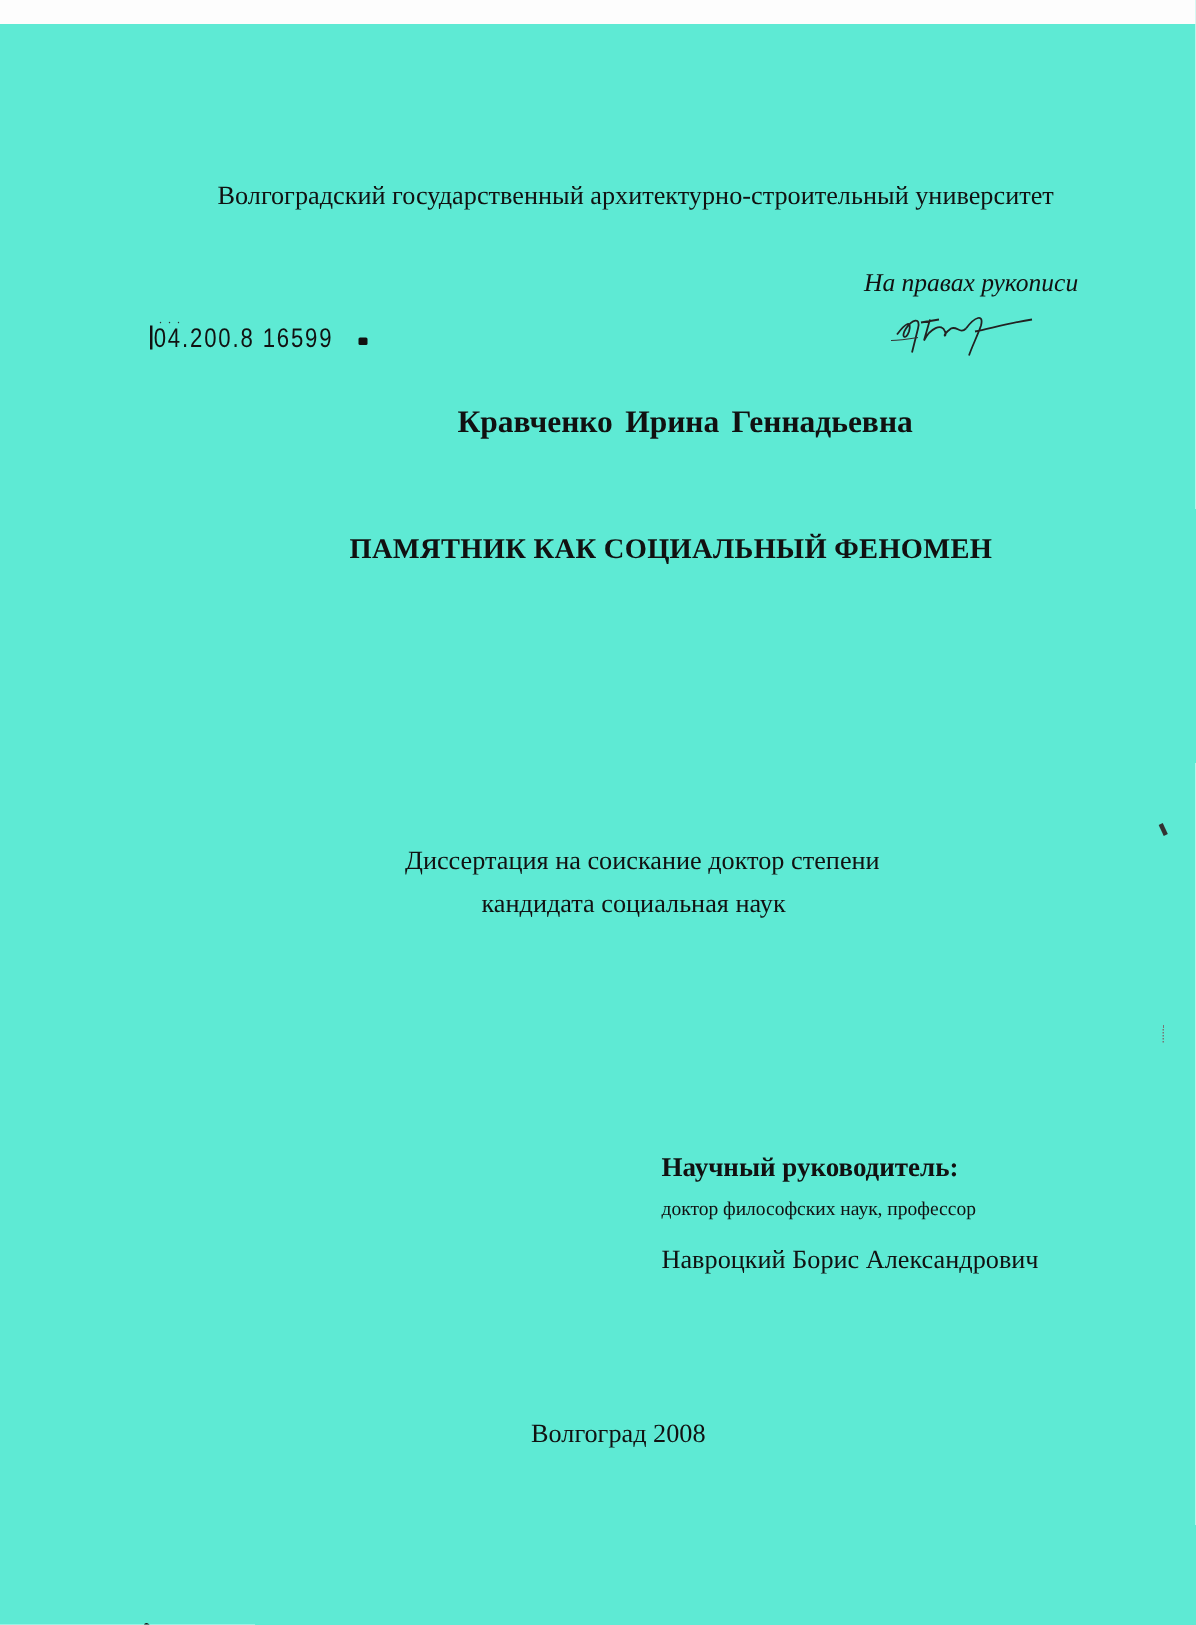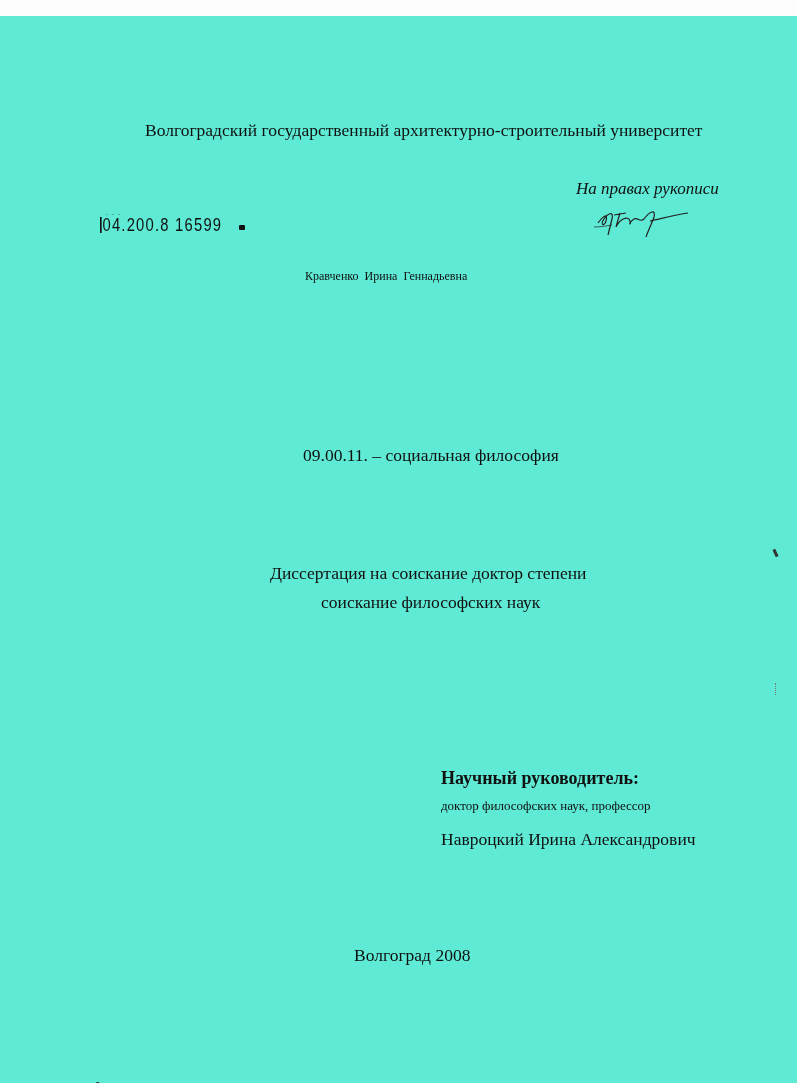--- a/index.html
+++ b/index.html
@@ -61,22 +61,22 @@
       border-radius: 1px;
     }
     .stamp-ticks {
       left: 106px; top: 192px;
       font-size: 8px;
       letter-spacing: 4px;
       color: #333;
     }
     .author {
       left: 305px; top: 253px;
-      font-size: 12px;
-      font-weight: normal;
+      font-size: 21px;
+      font-weight: bold;
       word-spacing: 3px;
     }
     .title {
       left: 233px; top: 340px;
       font-size: 19px;
       font-weight: bold;
       letter-spacing: 0.2px;
     }
     .specialty {
       left: 303px; top: 429px;
@@ -141,29 +141,29 @@
     <path d="M54 18 C60 10, 66 8, 64 16 C62 22, 58 30, 56 36 M60 20 C70 18, 84 14, 98 12" fill="none" stroke="#222" stroke-width="1.2"></path>
     <path d="M4 26 C10 26, 16 25, 22 24" fill="none" stroke="#333" stroke-width="0.8"></path>
   </svg>
 
   <div class="abs stamp-ticks">...</div>
   <div class="abs stamp"><span class="bar"></span><span>04.200.8 16599</span></div>
   <div class="abs stamp-dot"></div>
 
   <div class="abs author">Кравченко  Ирина Геннадьевна</div>
 
+  <div class="abs title">ПАМЯТНИК КАК СОЦИАЛЬНЫЙ ФЕНОМЕН</div>
 
-  <div class="abs specialty">09.00.11. – социальная философия</div>
 
   <div class="abs degree-line1">Диссертация на соискание доктор степени</div>
-  <div class="abs degree-line2">соискание философских наук</div>
+  <div class="abs degree-line2">кандидата социальная наук</div>
 
   <div class="abs supervisor-label">Научный руководитель:</div>
   <div class="abs supervisor-title">доктор философских наук, профессор</div>
-  <div class="abs supervisor-name">Навроцкий Ирина Александрович</div>
+  <div class="abs supervisor-name">Навроцкий Борис Александрович</div>
 
   <div class="abs city-year">Волгоград 2008</div>
 
   <div class="abs mark1"></div>
   <div class="abs mark2"></div>
   <div class="abs comma-mark"></div>
 
 </div>
 
 </body></html>

